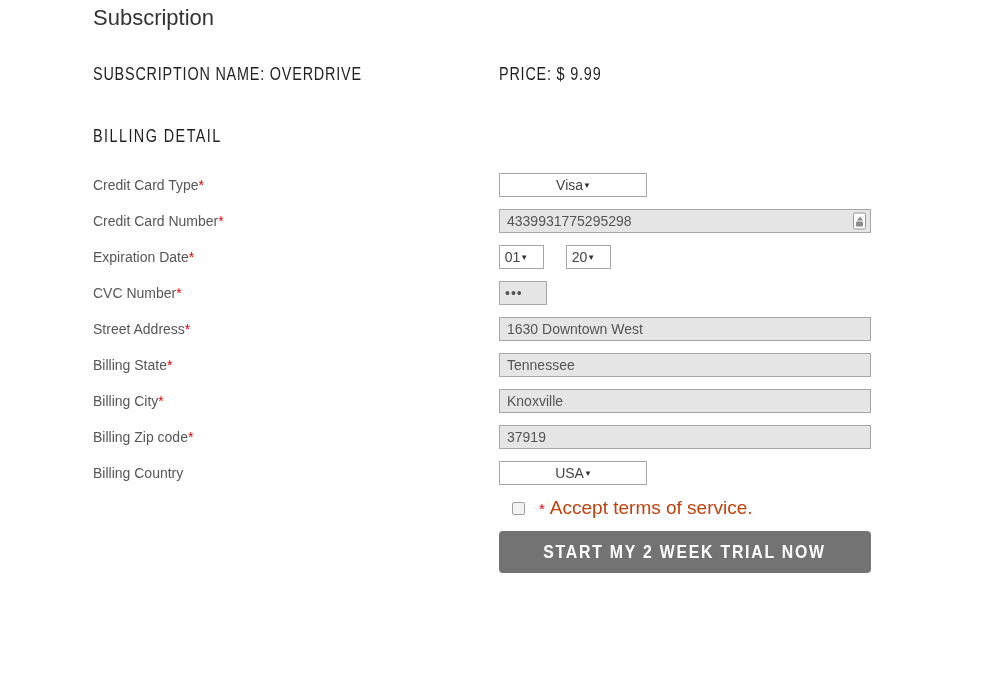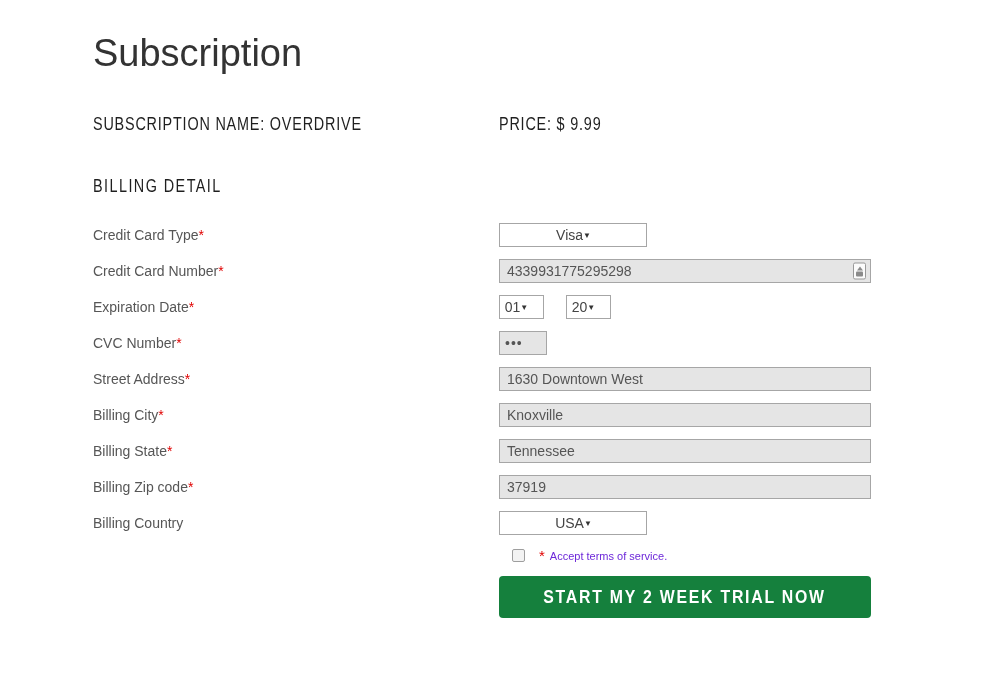--- a/index.html
+++ b/index.html
@@ -1,22 +1,22 @@
 <!DOCTYPE html>
 <html><head>
 <meta charset="utf-8">
 <style>
   * { box-sizing: border-box; margin: 0; padding: 0; }
   html, body { width: 995px; height: 696px; background: #ffffff; overflow: hidden; }
   body { font-family: "Liberation Sans", sans-serif; }
   .container { position: relative; margin-left: 93px; width: 778px; }
 
   .page-title {
-    margin-top: 35px;
-    font-size: 38px;
+    margin-top: 0;
+    font-size: 22px;
     line-height: 36px;
     font-weight: 400;
     color: #333333;
   }
 
   .error-box {
     margin-top: 34px;
     width: 778px;
     height: 40px;
     border: 1px solid #c40000;
@@ -35,21 +35,21 @@
     display: inline-block;
     transform: scaleX(0.8);
     transform-origin: 0 50%;
     font-size: 18px;
     letter-spacing: 1px;
     color: #1f1f1f;
     white-space: nowrap;
   }
 
   .summary-row {
-    margin-top: 44px;
+    margin-top: 29px;
     display: flex;
     line-height: 18px;
   }
   .summary-name { width: 406px; }
 
   .billing-heading {
     margin-top: 43px;
     line-height: 18px;
   }
   .billing-heading .condensed { letter-spacing: 1.8px; }
@@ -128,33 +128,33 @@
     -webkit-appearance: none;
     width: 13px; height: 13px;
     border: 1px solid #9e9e9e;
     border-radius: 2px;
     background: #f3f3f3;
     margin-left: 13px;
     cursor: pointer;
   }
   .terms-req { color: #e00000; font-size: 15px; margin-left: 14px; }
   .terms-link {
-    color: #6d28d9;
-    font-size: 11px;
+    color: #c2410c;
+    font-size: 19px;
     margin-left: 5px;
     text-decoration: none;
     cursor: pointer;
   }
 
   .submit-btn {
     margin-left: 406px;
     margin-top: 12px;
     width: 372px;
     height: 42px;
-    background: #15803d;
+    background: #737373;
     border: none;
     border-radius: 4px;
     color: #ffffff;
     cursor: pointer;
     text-align: center;
   }
   .btn-text {
     display: inline-block;
     transform: scaleX(0.88);
     transform-origin: 50% 50%;
@@ -230,28 +230,28 @@
     </div>
 
     
     <div class="form-row">
       <div class="form-label"><span>Street Address</span><span class="req">*</span></div>
       <input class="text-input wide" type="text" value="1630 Downtown West" style="">
     </div>
 
     
     <div class="form-row">
+      <div class="form-label"><span>Billing State</span><span class="req">*</span></div>
+      <input class="text-input wide" type="text" value="Tennessee" style="">
+    </div>
+
+    
+    <div class="form-row">
       <div class="form-label"><span>Billing City</span><span class="req">*</span></div>
       <input class="text-input wide" type="text" value="Knoxville" style="">
-    </div>
-
-    
-    <div class="form-row">
-      <div class="form-label"><span>Billing State</span><span class="req">*</span></div>
-      <input class="text-input wide" type="text" value="Tennessee" style="">
     </div>
 
     
     <div class="form-row">
       <div class="form-label"><span>Billing Zip code</span><span class="req">*</span></div>
       <input class="text-input wide" type="text" value="37919" style="">
     </div>
 
     
     <div class="form-row">

